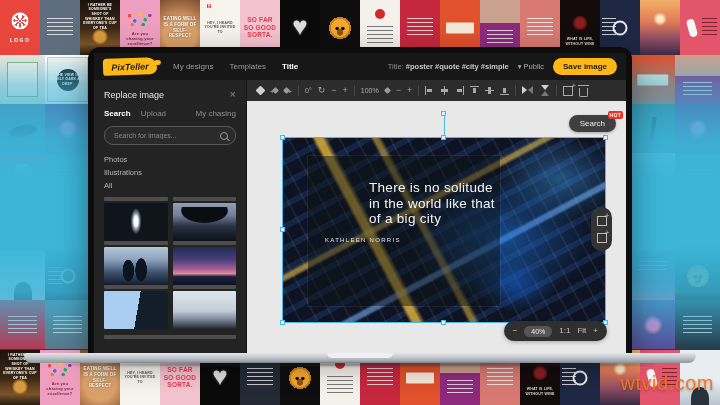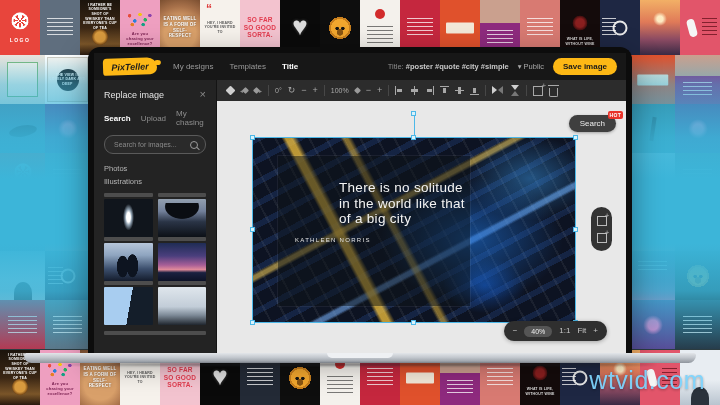--- a/index.html
+++ b/index.html
@@ -112,21 +112,21 @@
   .logo-text{font-size:9px;font-weight:bold;font-style:italic;color:#1d1d1d;letter-spacing:0;}
   .nav-item{margin-left:16px;font-size:8px;color:#9a9a9a;cursor:pointer;}
   .nav-item.active{color:#fff;font-weight:bold;}
   .nav-right{margin-left:auto;display:flex;align-items:center;gap:9px;}
   .doc-title{font-size:7.5px;color:#8a8a8a;}
   .doc-title b{color:#c9c9c9;font-weight:bold;}
   .visibility{font-size:7.5px;color:#a8a8a8;display:flex;align-items:center;gap:2px;cursor:pointer;}
   .save-btn{background:#fdb815;color:#1a1a1a;font-size:8px;font-weight:bold;padding:4px 10px;border-radius:10px;cursor:pointer;}
 
   .content{flex:1;display:flex;min-height:0;}
-  .sidebar{width:122px;flex:0 0 auto;background:#232323;padding:9px 10px;box-sizing:border-box;display:flex;flex-direction:column;}
+  .sidebar{width:152px;flex:0 0 auto;background:#232323;padding:9px 10px;box-sizing:border-box;display:flex;flex-direction:column;}
   .sb-head{display:flex;align-items:center;justify-content:space-between;}
   .sb-title{font-size:9px;color:#e2e2e2;}
   .sb-close{font-size:11px;color:#8a8a8a;cursor:pointer;line-height:1;}
   .sb-tabs{display:flex;align-items:center;margin-top:9px;font-size:8px;gap:10px;}
   .sb-tab{color:#8f8f8f;cursor:pointer;}
   .sb-tab.active{color:#fff;font-weight:bold;}
   .sb-tab.right{margin-left:auto;}
   .searchbox{margin-top:8px;height:17px;border:1px solid #5a5a5a;border-radius:9px;background:#2a2a2a;display:flex;align-items:center;padding:0 7px;flex:0 0 auto;}
   .searchbox input{flex:1;background:transparent;border:none;outline:none;font-size:7px;color:#cfcfcf;font-family:"Liberation Sans",sans-serif;min-width:0;}
   .searchbox input::placeholder{color:#8a8a8a;}
@@ -202,21 +202,21 @@
     padding:1px 2px;border-radius:2px;letter-spacing:.3px;}
   .page-pill{position:absolute;right:14px;top:106px;width:21px;height:44px;background:#333;border-radius:11px;
     display:flex;flex-direction:column;align-items:center;justify-content:center;gap:7px;}
   .page-pill .ic-copy{border-color:#bbb;}
   .page-pill .ic-copy::after{color:#bbb;}
   .zoom-pill{position:absolute;right:19px;bottom:12px;height:20px;background:#2f2f2f;border-radius:10px;
     display:flex;align-items:center;gap:7px;padding:0 9px;box-shadow:0 1px 4px rgba(0,0,0,.3);}
   .zoom-pill .zp{font-size:8px;color:#c8c8c8;cursor:pointer;line-height:1;}
   .zoom-level{background:#555;border-radius:8px;padding:2px 7px;font-size:7px;color:#eee;cursor:pointer;}
 
-  .watermark{position:absolute;right:15px;bottom:10px;z-index:4;font-size:25px;color:#7dd3fc;opacity:.95;
+  .watermark{position:absolute;right:6px;bottom:10px;z-index:4;font-size:20px;color:#f97316;opacity:.95;
     text-shadow:0 1px 3px rgba(0,0,0,.35);letter-spacing:.5px;}
 </style>
 </head>
 <body>
 
 <div class="stage">
 
   <div>
     <div class="tile-row top">
         <div class="row-tile logo-red">
@@ -355,20 +355,21 @@
               <span class="sb-tab">Upload</span>
               <span class="sb-tab right">My chasing</span>
             </div>
             <div class="searchbox">
               <input type="text" placeholder="Search for images..." style="">
               <span class="ic-search"></span>
             </div>
             <div class="sb-filters">
               <div class="sb-filter">Photos</div>
               <div class="sb-filter">Illustrations</div>
+              <div class="sb-filter">All</div>
             </div>
             <div class="thumbs">
                 <div class="thumb thumb-figure-light"></div>
                 <div class="thumb thumb-tree-sunset"></div>
                 <div class="thumb thumb-couple-blue"></div>
                 <div class="thumb thumb-couple-sunset"></div>
                 <div class="thumb thumb-sky-split"></div>
                 <div class="thumb thumb-silhouette-grey"></div>
               </div>
           </div>

